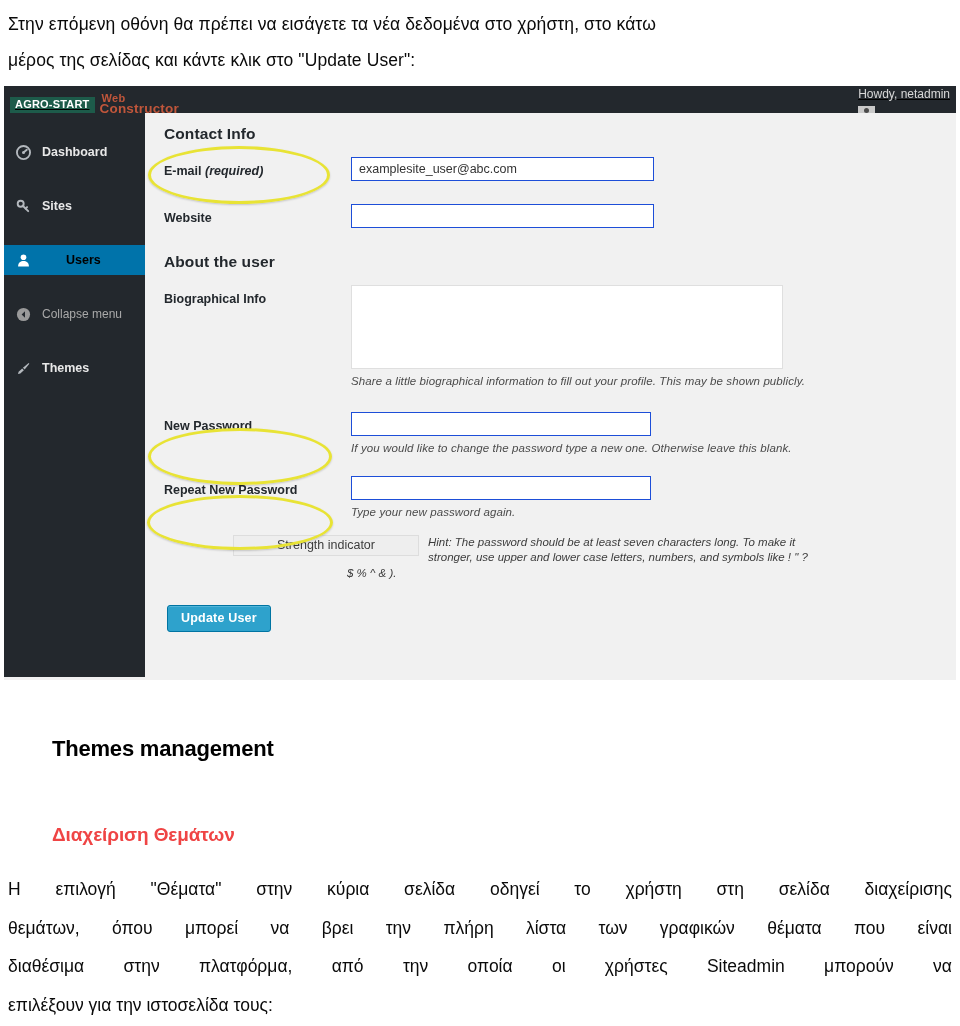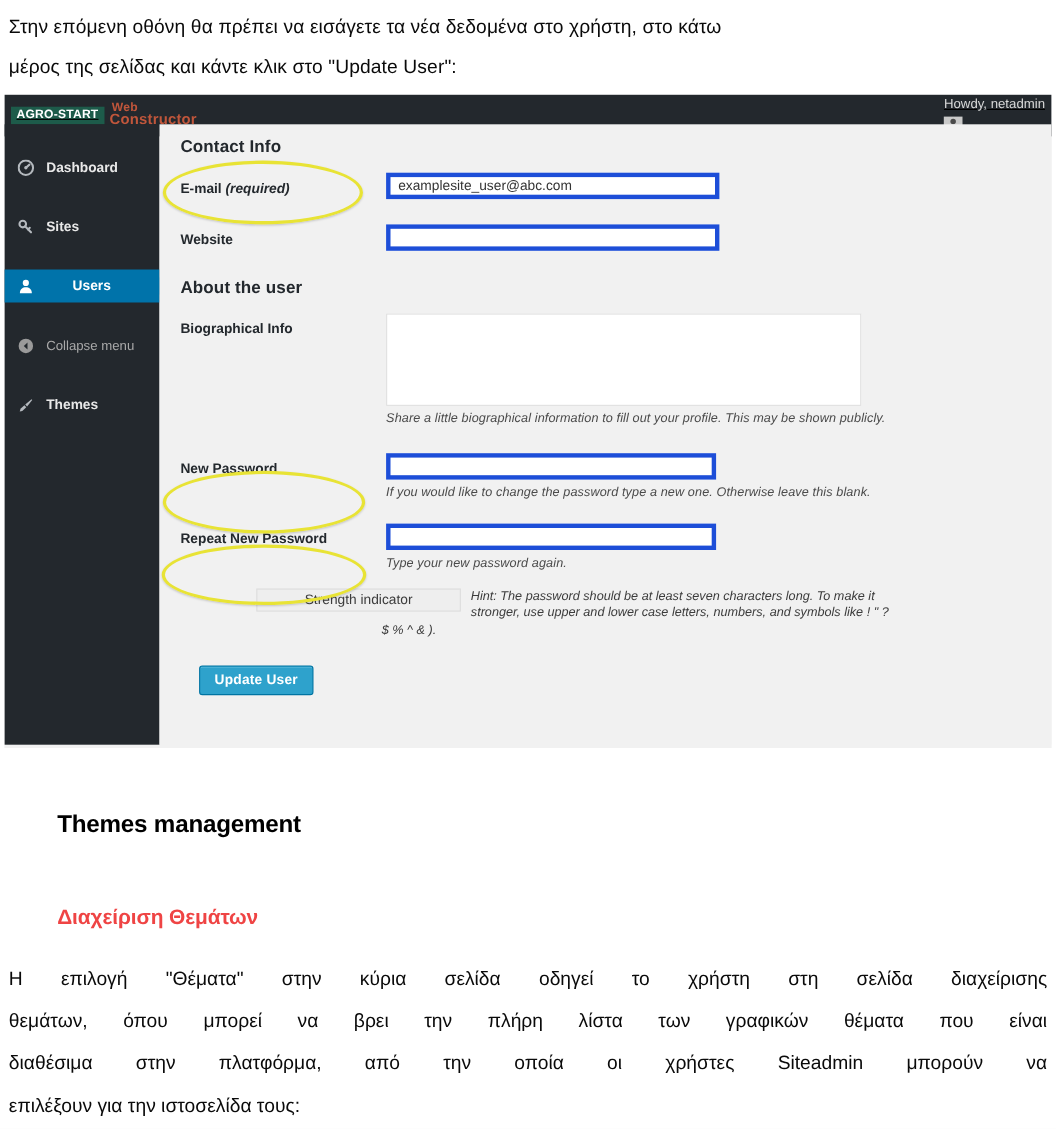--- a/index.html
+++ b/index.html
@@ -108,21 +108,21 @@
     gap: 10px;
     color: #e8e8e8;
     font-size: 12.5px;
     font-weight: bold;
     position: relative;
   }
   .menu-item .mi-label { line-height: 1; }
   .menu-item.spaced { margin-top: 24px; }
   .menu-item.active {
     background: #0073aa;
-    color: #ffffff;
+    color: #000000;
     gap: 34px;
   }
   .menu-item.active::after {
     content: "";
     position: absolute; right: -8px; top: 50%;
     margin-top: -8px;
     width: 0; height: 0;
     border-top: 8px solid transparent;
     border-bottom: 8px solid transparent;
     border-left: 8px solid #0073aa;
@@ -165,21 +165,21 @@
     color: #23282d;
     padding-top: 7px;
     line-height: 1.2;
   }
   .row .lbl em { font-style: italic; font-weight: bold; }
   .field-col { flex: 1; }
 
   .txt {
     display: block;
     height: 24px;
-    border: 4px solid #1d4ed8;
+    border: 1px solid #1d4ed8;
     background: #fff;
     font-family: "Liberation Sans", sans-serif;
     font-size: 12.5px;
     color: #333;
     padding: 0 7px;
     outline: none;
     border-radius: 0;
   }
   .txt.w-email { width: 303px; }
   .txt.w-site  { width: 303px; }
@@ -234,21 +234,21 @@
     max-width: 400px;
   }
   .hint-tail {
     font-size: 11.5px;
     font-style: italic;
     color: #3c3c3c;
     padding-left: 202px;
     margin-top: 1px;
   }
 
-  .submit-wrap { padding-left: 36px; margin-top: 26px; }
+  .submit-wrap { padding-left: 22px; margin-top: 26px; }
   .btn-primary {
     background: #2ea2cc;
     border: 1px solid #0074a2;
     border-radius: 3px;
     color: #fff;
     font-family: "Liberation Sans", sans-serif;
     font-size: 12.5px;
     font-weight: bold;
     padding: 5px 13px 6px 13px;
     box-shadow: 0 1px 0 rgba(120,200,230,.5) inset;

